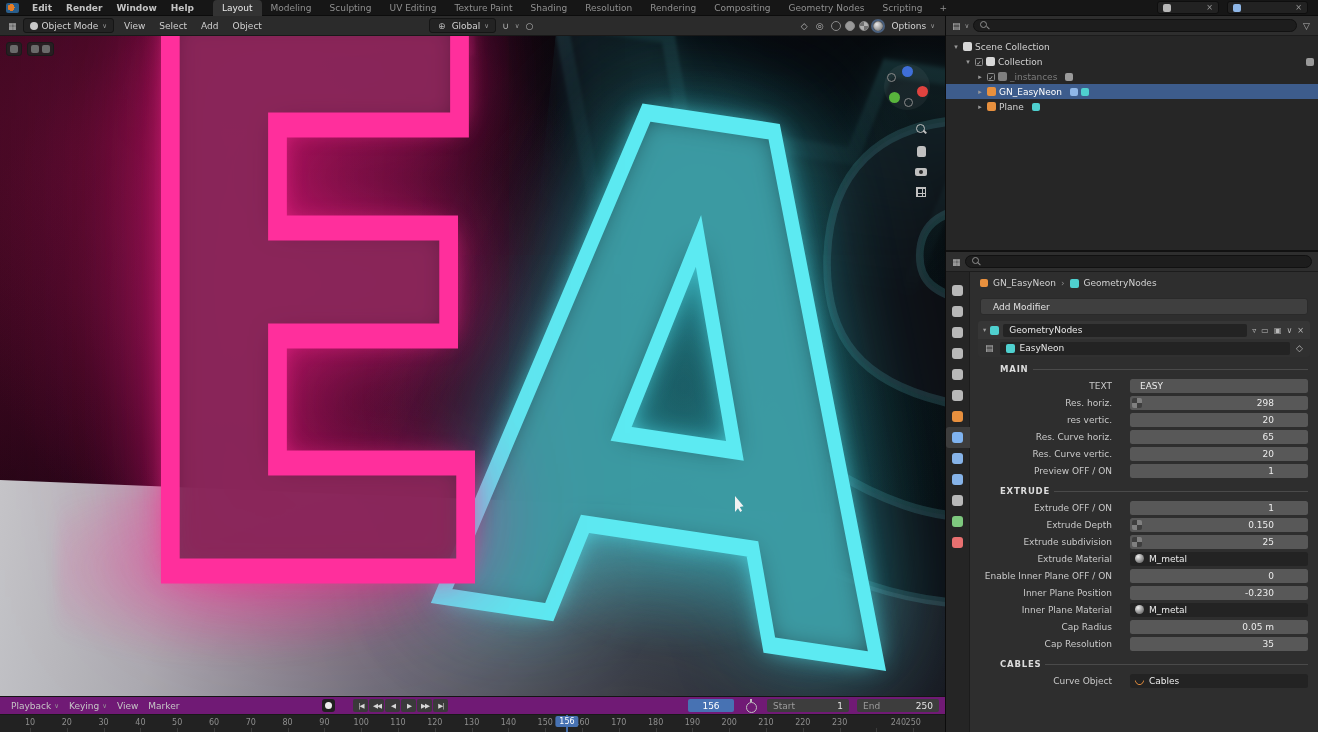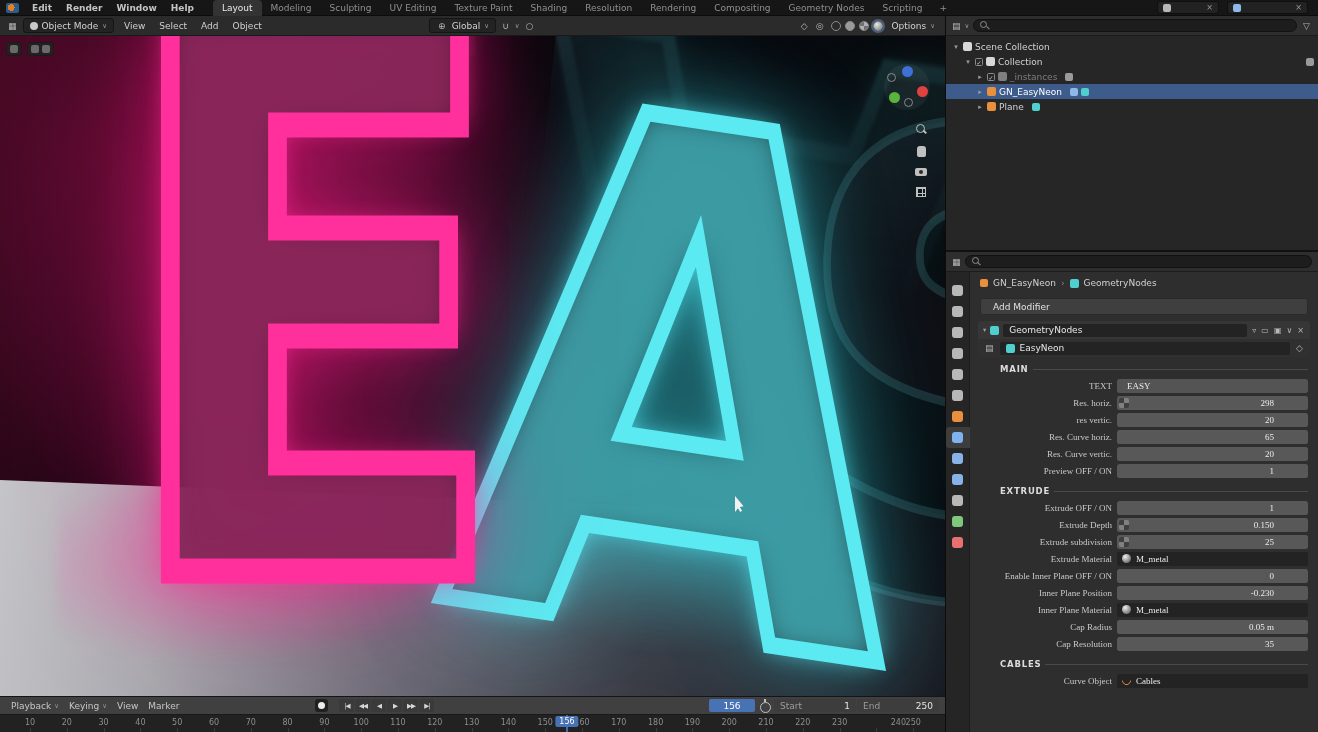--- a/index.html
+++ b/index.html
@@ -93,22 +93,22 @@
   .ico-cam { width:12px; height:8px; background:#c0c0c0; border-radius:2px; position:relative; }
   .ico-cam::after { content:""; position:absolute; left:4px; top:2px; width:4px; height:4px; border-radius:50%; background:#2b2b2b; }
   .ico-grid { width:10px; height:10px;
     background:linear-gradient(#c0c0c0 1px, transparent 1px) 0 0/5px 5px,
                linear-gradient(90deg, #c0c0c0 1px, transparent 1px) 0 0/5px 5px; border:1px solid #c0c0c0; }
   .cursor { position:absolute; left:735px; top:460px; width:11px; height:16px; background:#f2f2f2;
     clip-path:polygon(0 0, 0 100%, 27% 76%, 48% 100%, 64% 92%, 44% 68%, 78% 64%);
     filter:drop-shadow(0 0 1px #000); }
 
   
-  .playbar { height:18px; background:#404040; border-top:1px solid #151515; display:flex;
-    align-items:center; padding:0 6px; gap:1px; flex:none; }
+  .playbar { height:18px; background:#701a75; border-top:1px solid #151515; display:flex;
+    align-items:center; padding:0 6px; gap:8px; flex:none; }
   .pb-menu { display:flex; align-items:center; gap:3px; padding:0 5px; color:#c6c6c6; }
   .record-btn { width:13px; height:13px; border-radius:3px; background:#202020; display:flex;
     align-items:center; justify-content:center; margin-left:130px; }
   .record-btn .dot { width:7px; height:7px; border-radius:50%; background:#ececec; }
   .transport { display:flex; gap:1px; margin-left:10px; }
   .tr-btn { min-width:15px; height:13px; background:#3a3a3a; border-radius:2px; color:#d6d6d6;
     font-size:6.5px; display:flex; align-items:center; justify-content:center; letter-spacing:-1px; padding:0 2px; }
   .pb-spacer { flex:1; }
   .frame-field { width:46px; height:13px; background:#4772b3; border-radius:2px; color:#fff;
     display:flex; align-items:center; justify-content:center; font-size:9px; }
@@ -169,21 +169,21 @@
   .mod-name { flex:1; height:13px; background:#232323; border-radius:2px; display:flex; align-items:center;
     padding:0 6px; color:#e6e6e6; }
   .mod-ico { color:#b9b9b9; font-size:8px; padding:0 1px; }
   .gn-ico { width:9px; height:9px; border-radius:2px; background:#4fd0cf; flex:none; }
   .ng-row { height:18px; background:#303030; display:flex; align-items:center; gap:4px; padding:0 5px; }
   .ng-field { flex:1; height:13px; background:#232323; border-radius:2px; display:flex; align-items:center;
     gap:5px; padding:0 6px; color:#e6e6e6; }
   .sec-head { display:flex; align-items:center; gap:4px; margin:7px 10px 3px 14px; color:#dcdcdc;
     font-size:8.5px; font-weight:bold; letter-spacing:0.8px;padding-left:16px; }
   .sec-head .rule { flex:1; height:1px; background:#4a4a4a; }
-  .prop-row { display:grid; grid-template-columns:142px 1fr; gap:5px; align-items:center; height:17px; padding:0 10px 0 0;font-family:Liberation Serif, serif; }
+  .prop-row { display:grid; grid-template-columns:142px 1fr; gap:18px; align-items:center; height:17px; padding:0 10px 0 0; }
   .prop-label { text-align:right; color:#c9c9c9; white-space:nowrap; overflow:hidden; }
   .w { height:14px; border-radius:2.5px; display:flex; align-items:center; color:#ececec; position:relative; }
   .w-slider { background:#585858; justify-content:flex-end; padding-right:34px; }
   .w-field  { background:#545454; padding-left:10px; }
   .w-dark   { background:#232323; padding-left:5px; gap:5px; }
   .deco { position:absolute; left:2px; top:2px; width:10px; height:10px; border-radius:2px;
     background:conic-gradient(#808080 25%, #3e3e3e 0 50%, #808080 0 75%, #3e3e3e 0); }
   .sphere { width:9px; height:9px; border-radius:50%; background:radial-gradient(circle at 35% 30%, #f0f0f0, #8a8a8a 60%, #555); flex:none; }
   .curve-ico { width:9px; height:9px; border-radius:50%; border:1.6px solid #e8903e;
     border-top-color:transparent; border-left-color:transparent; transform:rotate(45deg); flex:none; }

